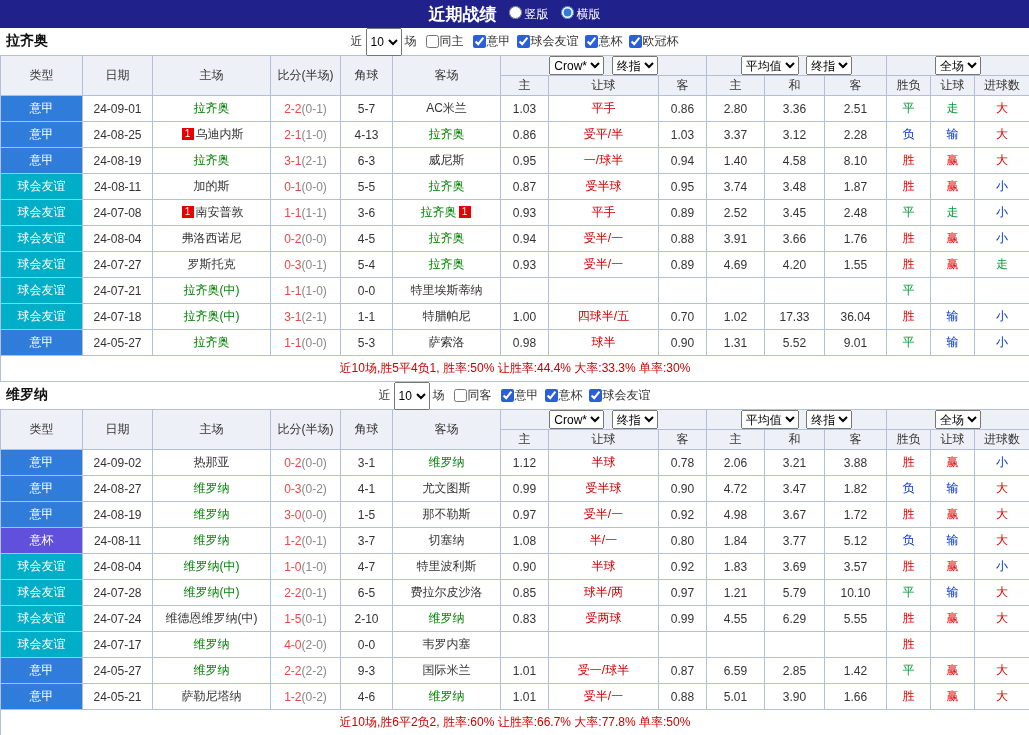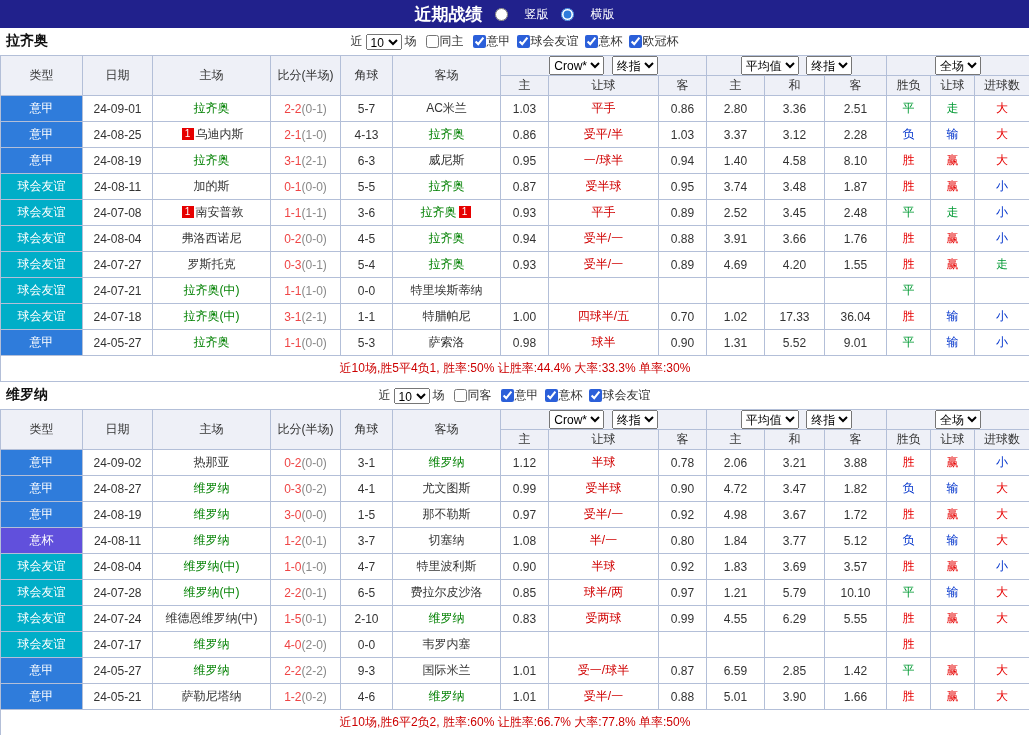--- a/index.html
+++ b/index.html
@@ -1,27 +1,27 @@
 <!DOCTYPE html>
 <html><head>
 <meta charset="utf-8">
 <style>
   *{box-sizing:border-box;margin:0;padding:0}
   html,body{background:#fff}
   body{width:1029px;font-family:"Liberation Sans","DejaVu Sans",sans-serif;font-size:12px;color:#333}
   
   .topbar{height:28px;background:#21218c;display:flex;align-items:center;justify-content:center;gap:12px}
   .topbar .title{color:#fff;font-weight:bold;font-size:17px}
-  .topbar label{display:inline-flex;align-items:center;gap:17px;color:#fff;cursor:pointer}
+  .topbar label{display:inline-flex;gap:3px;color:#fff;cursor:pointer}
   .topbar input[type=radio]{width:13px;height:13px;accent-color:#2f7cdb}
   
   .section-head{position:relative;height:27px;display:flex;align-items:center;justify-content:center}
   .team-name{position:absolute;left:6px;top:4px;font-size:14px;font-weight:bold;color:#111}
   .filter{display:flex;align-items:center;gap:3px}
-  .filter select{font-size:12px;height:16px}
+  .filter select{font-size:12px;height:28px}
   .filter label{display:inline-flex;align-items:center;margin-left:6px;cursor:pointer}
   .filter input[type=checkbox]{width:13px;height:13px;accent-color:#2b5fd9;margin-right:1px}
   
   table{width:1029px;border-collapse:collapse;table-layout:fixed}
   th,td{border:1px solid #b3bfd8;text-align:center;white-space:nowrap;overflow:hidden;font-weight:normal}
   thead th{background:#eef0f7;height:20px}
   thead select{font-size:12px;height:19px;margin:0 2px}
   tbody td{height:26px;background:#fff}
   tfoot td{height:26px;background:#fff;color:#cc0000}
   td.lg{color:#fff}

